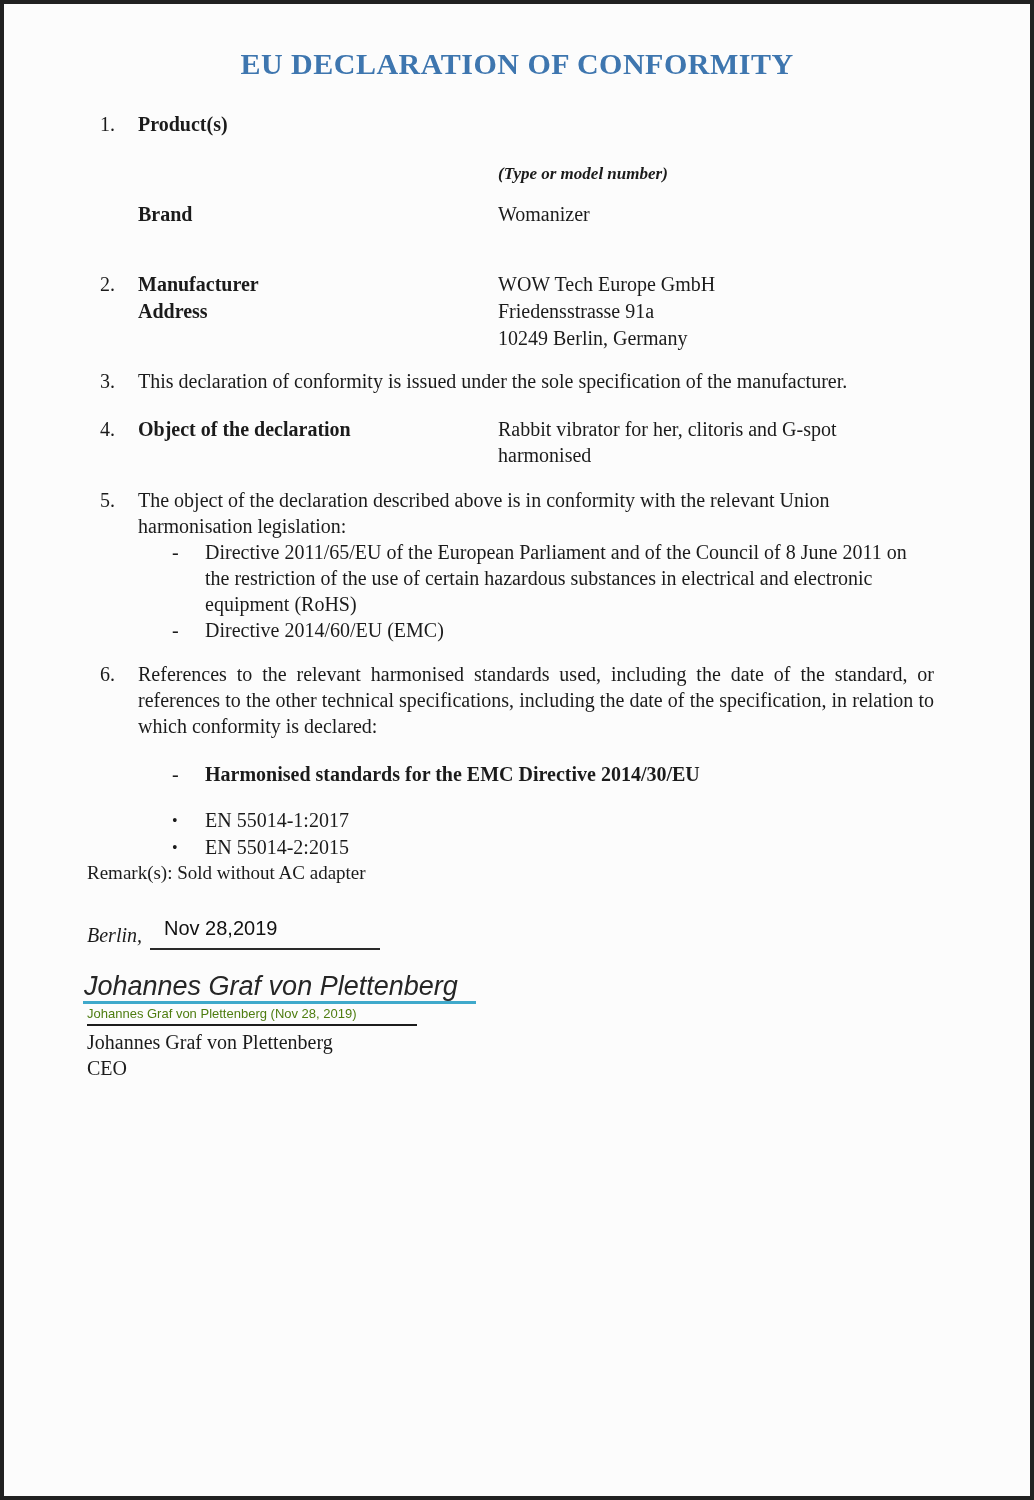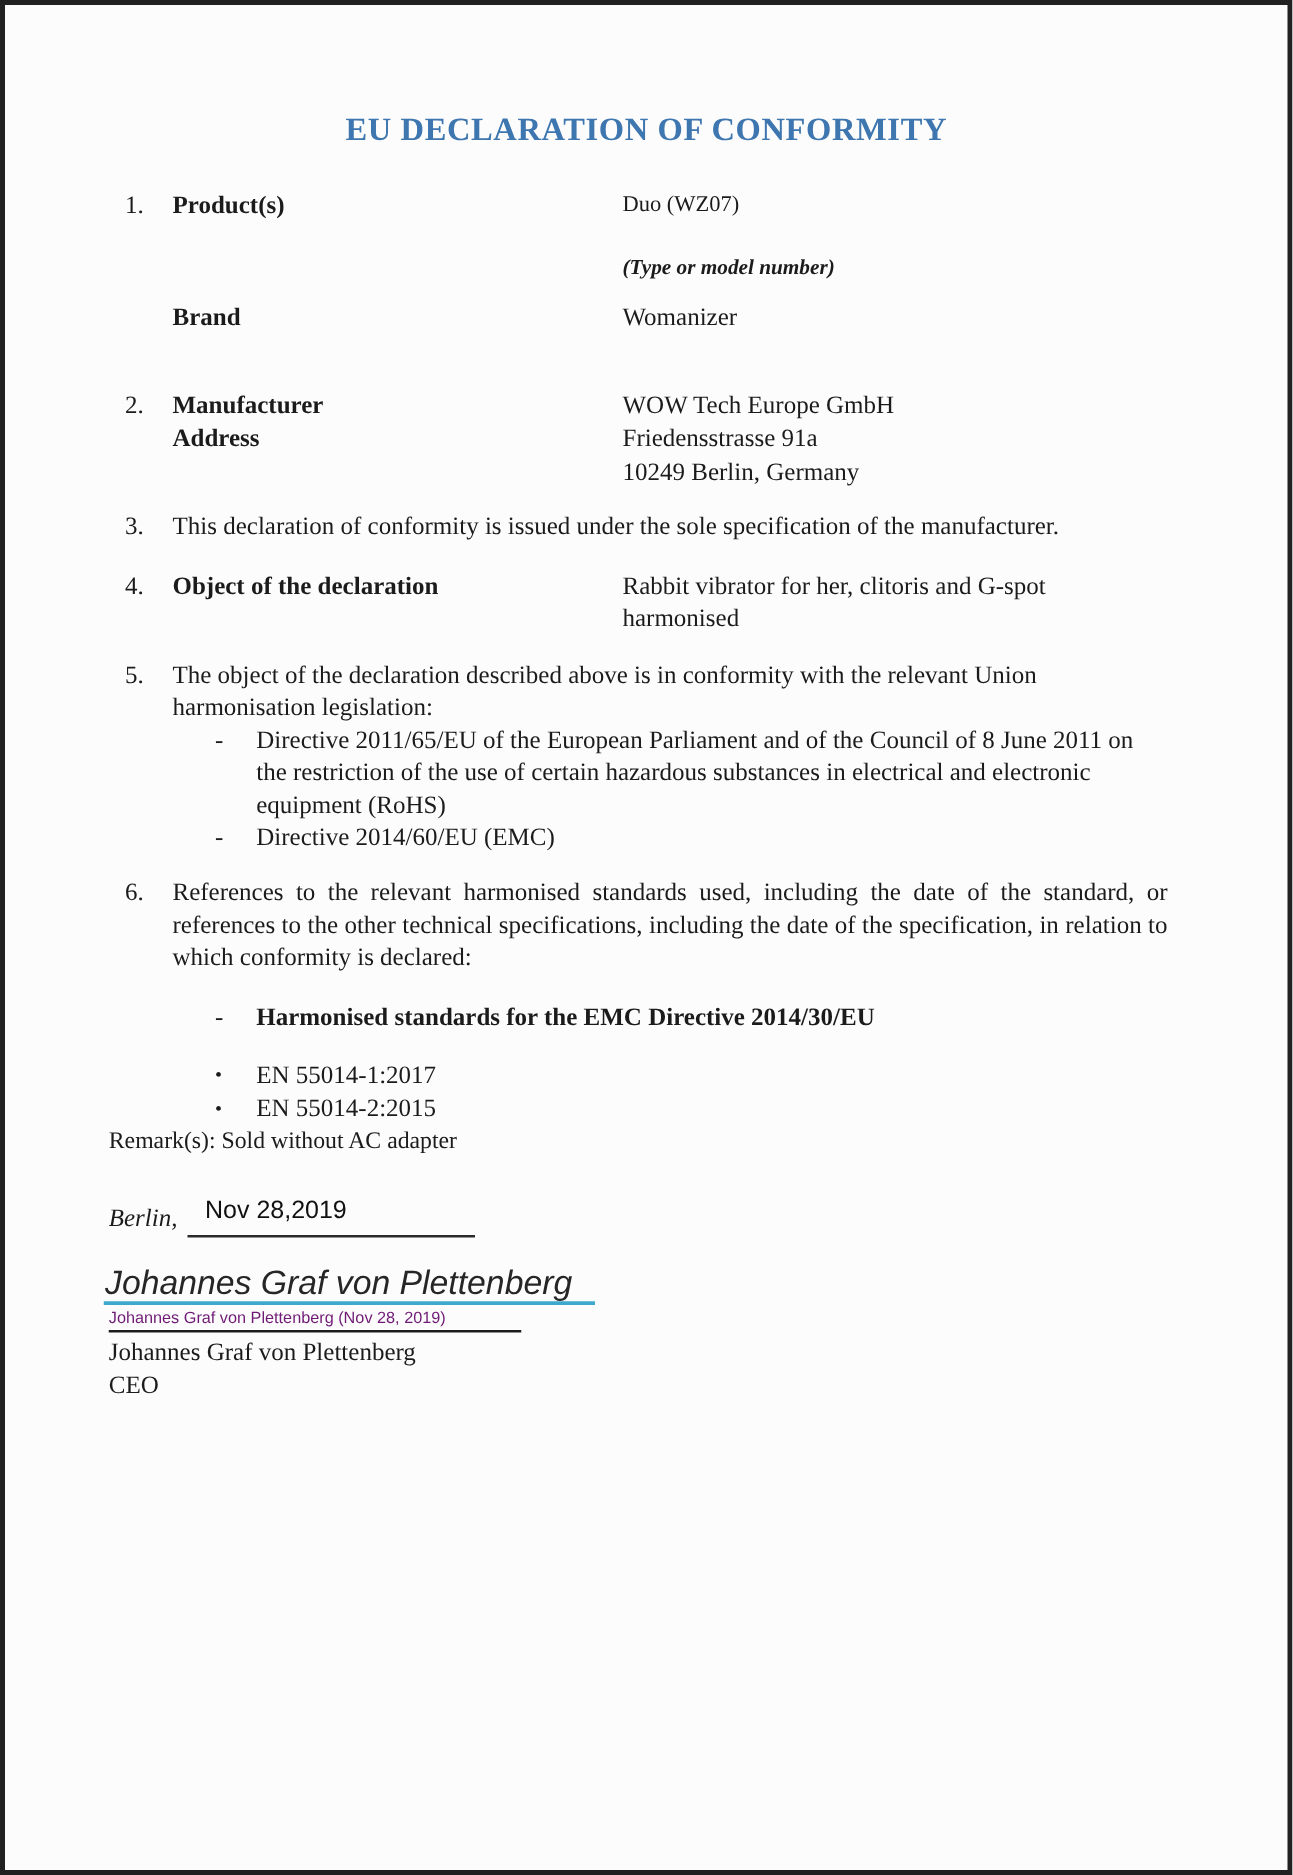--- a/index.html
+++ b/index.html
@@ -11,23 +11,23 @@
     width: 1034px;
     height: 1500px;
     background: #fcfcfc;
     border: 4px solid #212121;
     font-family: "Liberation Serif", serif;
     color: #1b1b1b;
     overflow: hidden;
   }
 
   .title {
-    padding-top: 86px;
+    padding-top: 46px;
     text-align: center;
-    font-size: 26px;
+    font-size: 30px;
     line-height: 28px;
     font-weight: bold;
     color: #3E76AF;
     letter-spacing: 0.5px;
   }
 
   .body { padding: 0 96px; font-size: 20px; line-height: 26px; }
 
   .row { display: grid; grid-template-columns: 38px 360px 1fr; align-items: start; }
   .row2 { display: grid; grid-template-columns: 38px 1fr; align-items: start; }
@@ -85,39 +85,38 @@
     line-height: 28px;
     color: #262626;
     border-bottom: 3px solid #3FA9CB;
     padding: 0 18px 1px 1px;
   }
   .sig-note {
     margin-top: 2px;
     font-family: "Liberation Sans", sans-serif;
     font-size: 13px;
     line-height: 15px;
-    color: #701a75;
+    color: #4d7c0f;
   }
   .sig-line { width: 330px; border-top: 2px solid #1c1c1c; margin-top: 3px; }
   .sig-name { margin-top: 3px; font-size: 20px; line-height: 26px; }
   .sig-role { font-size: 20px; line-height: 26px; }
 </style>
 </head>
 <body>
 
 <div class="page">
 
   <div class="title">EU DECLARATION OF CONFORMITY</div>
 
   <div class="body">
 
     <div class="row mt-item1">
       <div class="num">1.</div>
       <div class="label">Product(s)</div>
-      <div class="value value-sm">Duo (WZ07)</div>
     </div>
     <div class="row mt-typenote">
       <div class="num"></div>
       <div></div>
       <div class="type-note">(Type or model number)</div>
     </div>
     <div class="row mt-brand">
       <div class="num"></div>
       <div class="label">Brand</div>
       <div class="value">Womanizer</div>

